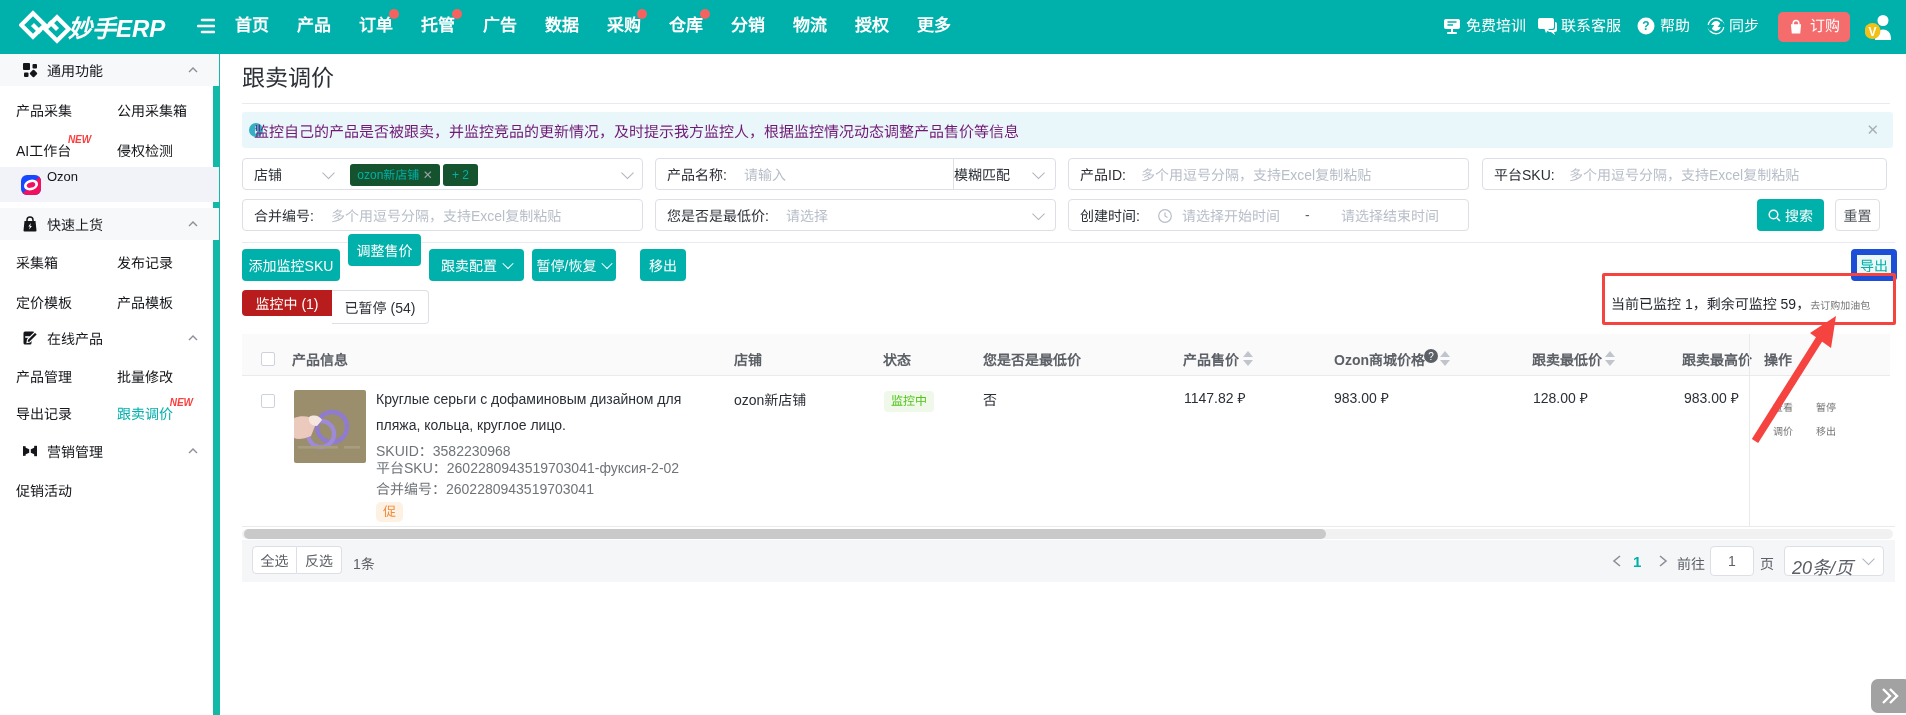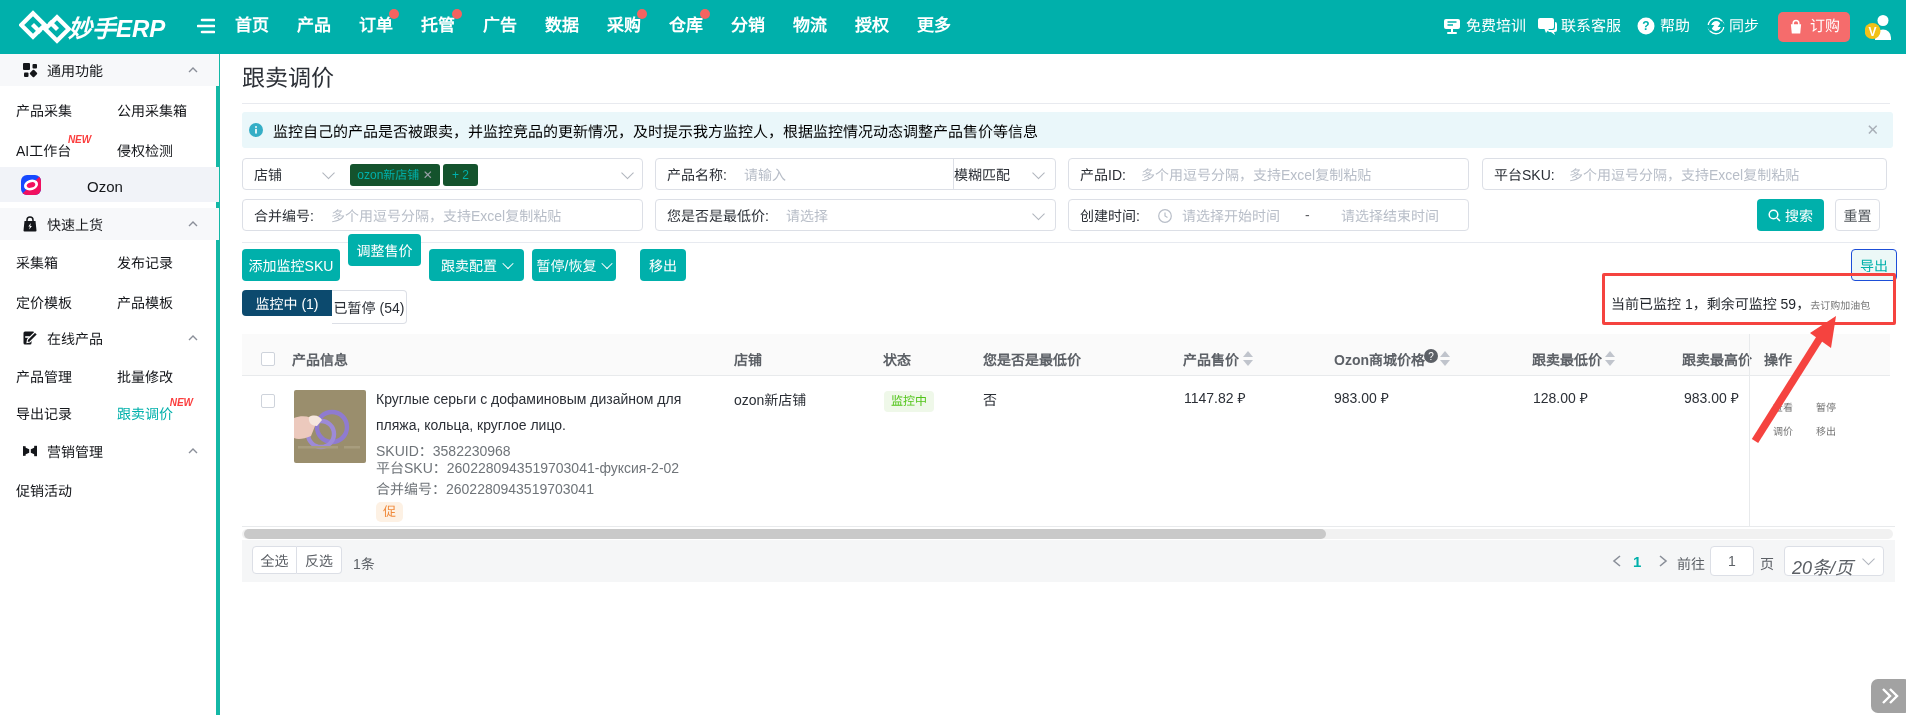--- a/index.html
+++ b/index.html
@@ -10,34 +10,34 @@
 #page { position:relative; width:1906px; height:715px; }
 
 
 #hdr { position:absolute; left:0; top:0; width:1906px; height:52px; background:#00b0ab; }
 .hnav { position:absolute; top:0; height:52px; line-height:52px; color:#fff; font-size:17px; font-weight:700; }
 .hdot { position:absolute; width:10px; height:10px; border-radius:50%; background:#f56360; top:9px; }
 .hr-item { position:absolute; top:0; height:52px; color:#fff; font-size:15px; line-height:52px; }
 #brand { position:absolute; left:68px; top:9px; color:#fff; font-size:24px; font-weight:700; font-style:italic; }
 
 
-#side { position:absolute; left:0; top:52px; width:220px; height:663px; background:#fff; border-right:4px solid #14b8a6; }
+#side { position:absolute; left:0; top:52px; width:220px; height:663px; background:#fff; border-right:7px solid #14b8a6; }
 .sec { position:absolute; left:0; width:219px; height:32px; }
 .sec .ic { position:absolute; left:22px; top:50%; transform:translateY(-50%); width:16px; height:16px; }
 .sec .lb { position:absolute; left:47px; top:50%; transform:translateY(-50%); font-size:14px; color:#14161a; font-weight:400; }
 .sec .ar { position:absolute; right:21px; top:50%; transform:translateY(-50%); width:10px; height:10px; }
 .mi { position:absolute; font-size:14px; color:#14161a; transform:translateY(-50%); white-space:nowrap; }
 .new::after { content:"NEW"; position:absolute; top:-6px; right:-20px; font-size:10px; color:#fb3e3e; font-weight:700; font-style:italic; }
 
 
 #main { position:absolute; left:221px; top:52px; width:1685px; height:663px; background:#fff; }
 #title { position:absolute; left:21px; top:7px; font-size:23px; color:#2b2f36; font-weight:500; }
 #tdiv { position:absolute; left:21px; top:51px; width:1648px; height:0; border-top:1px solid #e8eaef; }
 #alert { position:absolute; left:21px; top:60px; width:1651px; height:36px; background:#eaf7fa; border-radius:3px; }
-#alert .txt { position:absolute; left:31px; top:50%; transform:translateY(-50%); font-size:15px; color:#000000; }
+#alert .txt { position:absolute; left:12px; top:50%; transform:translateY(-50%); font-size:15px; color:#701a75; }
 #alert .x { position:absolute; right:14px; top:50%; transform:translateY(-50%); color:#a9b0b8; font-size:15px; }
 
 .fbox { position:absolute; height:32px; border:1px solid #dcdfe6; border-radius:4px; background:#fff; font-size:14px; }
 .flabel { position:absolute; left:11px; top:50%; transform:translateY(-50%); color:#2b2f36; font-size:14px; white-space:nowrap; }
 .fph { position:absolute; top:50%; transform:translateY(-50%); color:#b8bec8; font-size:14px; white-space:nowrap; }
 .chev { position:absolute; top:50%; width:9px; height:9px; transform:translateY(-62%) rotate(45deg); border-right:1.5px solid #b0b5bd; border-bottom:1.5px solid #b0b5bd; }
 
 .btn { position:absolute; height:32px; border-radius:4px; background:#00b0ab; color:#fff; font-size:14px; font-weight:400; display:flex; align-items:center; justify-content:center; }
 .btn-plain { background:#fff; border:1px solid #dcdfe6; color:#4e5358; }
 
@@ -156,21 +156,21 @@
             <rect x="0" y="0" width="20" height="20" rx="6"></rect>
           </clipPath>
         </defs>
       <g clip-path="url(#ozc)">
         <rect width="20" height="20" fill="#1649ff"></rect>
         <path d="M20 0 V20 H0 z" fill="#f1105f"></path>
         <ellipse cx="10" cy="10" rx="7.2" ry="5.2" transform="rotate(-18 10 10)" fill="#fff"></ellipse>
         <ellipse cx="10" cy="10" rx="4.4" ry="2.7" transform="rotate(-18 10 10)" fill="#f1105f"></ellipse>
       </g>
     </svg>
-    <div class="mi" style="left:47px;top:134px;font-size:15px;margin-left:40px;">Ozon</div>
+    <div class="mi" style="left:47px;top:124px;font-size:13px;">Ozon</div>
 
     <div class="sec" style="top:156px;background:#f7f8fa;">
       <svg class="ic" viewBox="0 0 16 16">
           <path d="M2.5 5 h11 l1 9.5 a1 1 0 0 1 -1 1 h-11 a1 1 0 0 1 -1-1 z" fill="#14161a"></path>
           <path d="M5 6.5 V4 a3 3 0 0 1 6 0 v2.5" fill="none" stroke="#14161a" stroke-width="1.5"></path>
           <path d="M8.8 7 L6.4 10.4 h1.5 L7.2 13.6 L9.9 10 H8.3 z" fill="#fff"></path>
         </svg>
       <div class="lb">快速上货</div>
       <svg class="ar" viewBox="0 0 10 10">
           <path d="M1 7 L5 3 L9 7" fill="none" stroke="#8a8f99" stroke-width="1.4"></path>
@@ -277,24 +277,24 @@
     </div>
     <div class="btn btn-plain" style="left:1614px;top:147px;width:45px;">重置</div>
 
     <div class="abs" style="left:21px;top:190px;width:1653px;height:1px;background:#e7eaf0;"></div>
 
     <div class="btn" style="left:21px;top:197px;width:98px;">添加监控SKU</div>
     <div class="btn" style="left:127px;top:182px;width:73px;">调整售价</div>
     <div class="btn" style="left:208px;top:197px;width:95px;">跟卖配置 <span style="display:inline-block;width:8px;height:8px;border-right:1.5px solid #fff;border-bottom:1.5px solid #fff;transform:rotate(45deg) translate(-1px,-1px);margin-left:7px;"></span></div>
     <div class="btn" style="left:311px;top:197px;width:84px;">暂停/恢复 <span style="display:inline-block;width:8px;height:8px;border-right:1.5px solid #fff;border-bottom:1.5px solid #fff;transform:rotate(45deg) translate(-1px,-1px);margin-left:7px;"></span></div>
     <div class="btn" style="left:419px;top:197px;width:46px;">移出</div>
-    <div class="btn" style="left:1630px;top:197px;width:46px;background:#ecf8f7;border:1px solid #1d4ed8;color:#00b0ab;">导出</div>
-
-    <div class="abs" style="left:21px;top:238px;width:90px;height:26px;background:#0c4a6e;border-radius:4px 0 0 4px;color:#fff;font-size:14px;display:flex;align-items:center;justify-content:center;">监控中 (1)</div>
-    <div class="abs" style="left:111px;top:238px;width:75px;height:34px;background:#fff;border:1px solid #dcdfe6;border-left:none;border-radius:0 4px 4px 0;color:#2b2f36;font-size:14px;display:flex;align-items:center;justify-content:center;">已暂停 (54)</div>
+    <div class="btn" style="left:1630px;top:197px;width:46px;background:#ecf8f7;border:6px solid #1d4ed8;color:#00b0ab;">导出</div>
+
+    <div class="abs" style="left:21px;top:238px;width:90px;height:26px;background:#b91c1c;border-radius:4px 0 0 4px;color:#fff;font-size:14px;display:flex;align-items:center;justify-content:center;">监控中 (1)</div>
+    <div class="abs" style="left:111px;top:238px;width:97px;height:34px;background:#fff;border:1px solid #dcdfe6;border-left:none;border-radius:0 4px 4px 0;color:#2b2f36;font-size:14px;display:flex;align-items:center;justify-content:center;">已暂停 (54)</div>
 
     <div class="abs" style="left:1381px;top:221px;width:294px;height:52px;border:3px solid #f5433f;border-radius:2px;"></div>
     <div class="abs" style="left:1390px;top:241px;font-size:14px;color:#1f2329;white-space:nowrap;">当前已监控 1，剩余可监控 59，<span class="lnk">去订购加油包</span></div>
 
     <div class="abs" style="left:21px;top:282px;width:1648px;height:1px;background:#ebeef5;"></div>
     <div class="abs" style="left:21px;top:282px;width:1648px;height:42px;background:#fafafa;border-bottom:1px solid #e8eaec;"></div>
     <div class="cb" style="left:40px;top:300px;"></div>
     <div class="th" style="left:71px;top:297px;">产品信息</div>
     <div class="th" style="left:513px;top:297px;">店铺</div>
     <div class="th" style="left:662px;top:297px;">状态</div>

